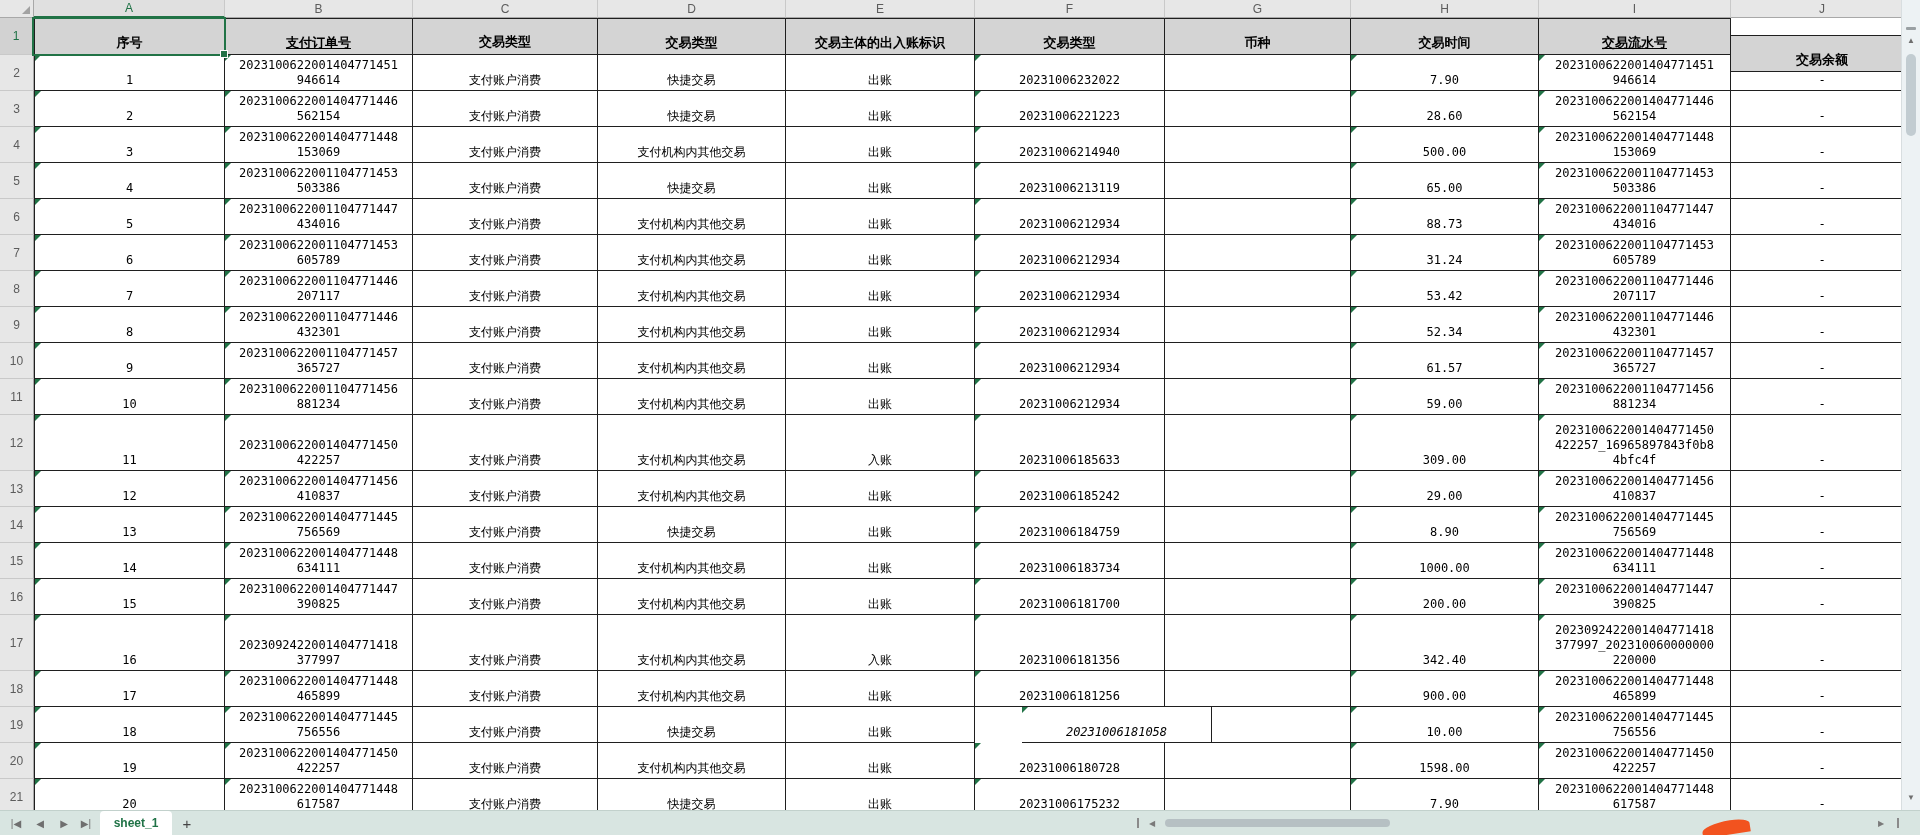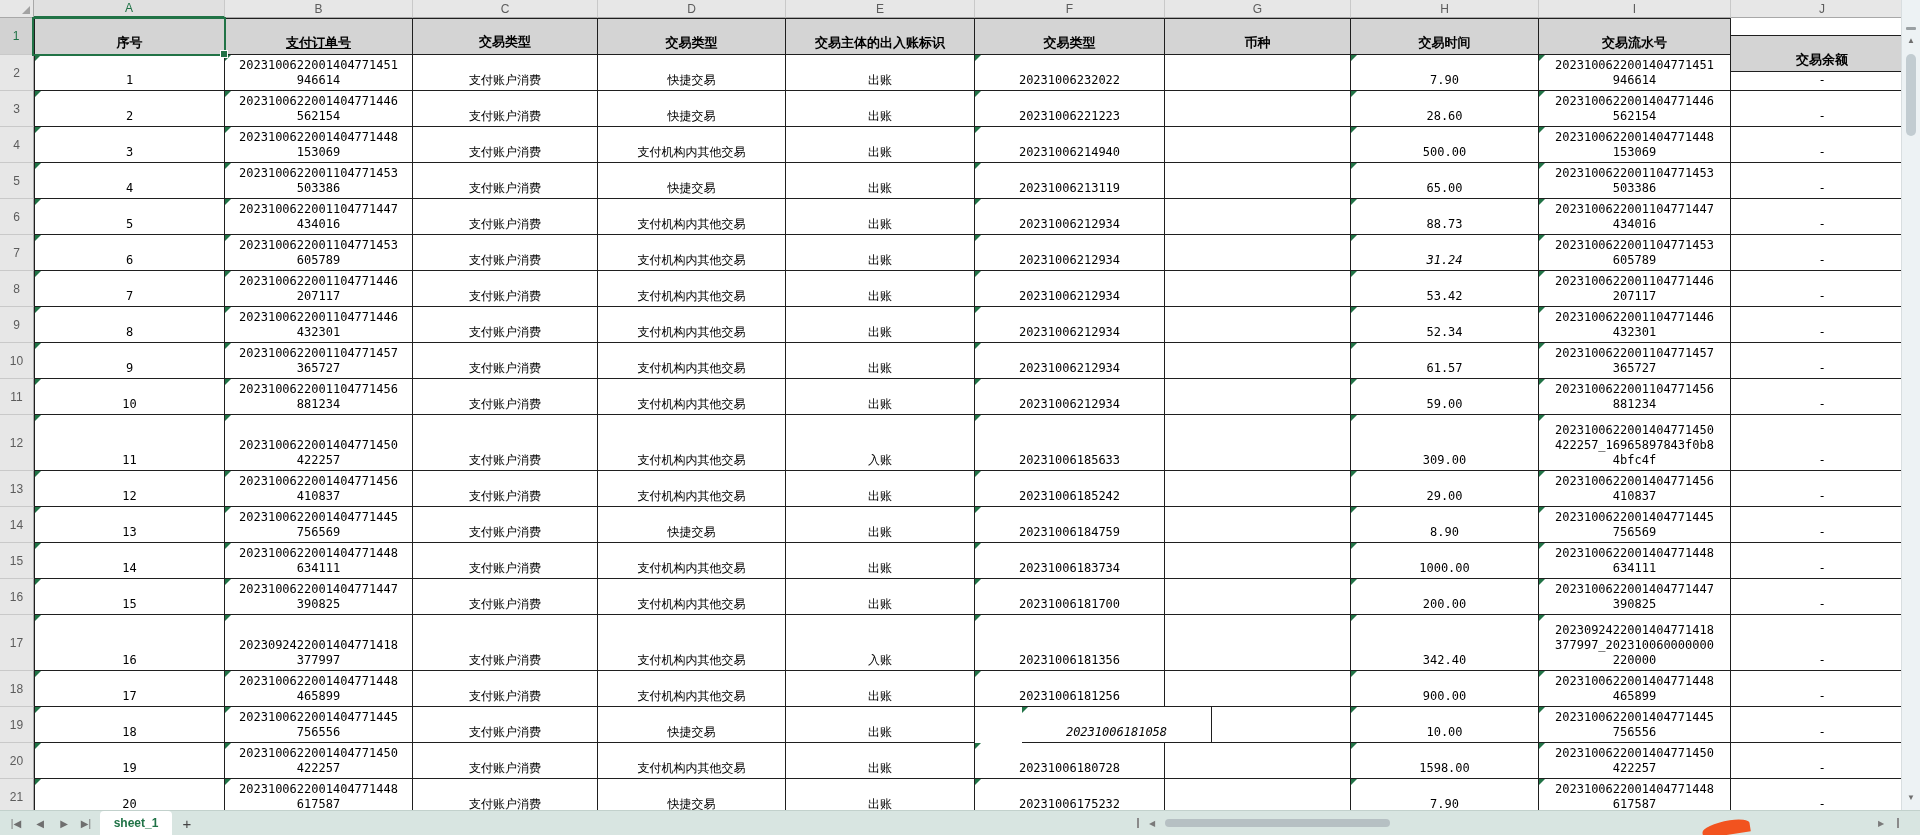--- a/index.html
+++ b/index.html
@@ -95,21 +95,21 @@
       </div>
     <div id="cells">
         <div class="cell hrow first" style="left: 34px; top: 18px; width: 191px; height: 37px;">序号</div>
         <div class="cell hrow" style="left: 225px; top: 18px; width: 188px; height: 37px; text-decoration: underline;">支付订单号</div>
         <div class="cell hrow" style="left: 413px; top: 18px; width: 185px; height: 37px; font-family: Liberation Mono, monospace;">交易类型</div>
         <div class="cell hrow" style="left: 598px; top: 18px; width: 188px; height: 37px;">交易类型</div>
         <div class="cell hrow" style="left: 786px; top: 18px; width: 189px; height: 37px;">交易主体的出入账标识</div>
         <div class="cell hrow" style="left: 975px; top: 18px; width: 190px; height: 37px;">交易类型</div>
         <div class="cell hrow" style="left: 1165px; top: 18px; width: 186px; height: 37px;">币种</div>
         <div class="cell hrow" style="left: 1351px; top: 18px; width: 188px; height: 37px;">交易时间</div>
-        <div class="cell hrow" style="left: 1539px; top: 18px; width: 192px; height: 37px;">交易流水号</div>
+        <div class="cell hrow" style="left: 1539px; top: 18px; width: 192px; height: 37px; text-decoration: underline;">交易流水号</div>
         <div class="cell hrow" style="left: 1731px; top: 18px; width: 183px; height: 37px; margin-top: 17px;">交易余额</div>
         <div class="cell first num" style="left: 34px; top: 55px; width: 191px; height: 36px;">1<span class="marker"></span></div>
         <div class="cell num" style="left: 225px; top: 55px; width: 188px; height: 36px;">2023100622001404771451
 946614<span class="marker"></span></div>
         <div class="cell" style="left: 413px; top: 55px; width: 185px; height: 36px;">支付账户消费</div>
         <div class="cell" style="left: 598px; top: 55px; width: 188px; height: 36px;">快捷交易</div>
         <div class="cell" style="left: 786px; top: 55px; width: 189px; height: 36px;">出账</div>
         <div class="cell num" style="left: 975px; top: 55px; width: 190px; height: 36px;">20231006232022<span class="marker"></span></div>
         <div class="cell" style="left: 1165px; top: 55px; width: 186px; height: 36px;"></div>
         <div class="cell num" style="left: 1351px; top: 55px; width: 188px; height: 36px;">7.90<span class="marker"></span></div>
@@ -165,21 +165,21 @@
 434016<span class="marker"></span></div>
         <div class="cell num" style="left: 1731px; top: 199px; width: 183px; height: 36px;">-</div>
         <div class="cell first num" style="left: 34px; top: 235px; width: 191px; height: 36px;">6<span class="marker"></span></div>
         <div class="cell num" style="left: 225px; top: 235px; width: 188px; height: 36px;">2023100622001104771453
 605789<span class="marker"></span></div>
         <div class="cell" style="left: 413px; top: 235px; width: 185px; height: 36px;">支付账户消费</div>
         <div class="cell" style="left: 598px; top: 235px; width: 188px; height: 36px;">支付机构内其他交易</div>
         <div class="cell" style="left: 786px; top: 235px; width: 189px; height: 36px;">出账</div>
         <div class="cell num" style="left: 975px; top: 235px; width: 190px; height: 36px;">20231006212934<span class="marker"></span></div>
         <div class="cell" style="left: 1165px; top: 235px; width: 186px; height: 36px;"></div>
-        <div class="cell num" style="left: 1351px; top: 235px; width: 188px; height: 36px; font-style: italic;">31.24<span class="marker"></span></div>
+        <div class="cell num" style="left: 1351px; top: 235px; width: 188px; height: 36px;">31.24<span class="marker"></span></div>
         <div class="cell num" style="left: 1539px; top: 235px; width: 192px; height: 36px;">2023100622001104771453
 605789<span class="marker"></span></div>
         <div class="cell num" style="left: 1731px; top: 235px; width: 183px; height: 36px;">-</div>
         <div class="cell first num" style="left: 34px; top: 271px; width: 191px; height: 36px;">7<span class="marker"></span></div>
         <div class="cell num" style="left: 225px; top: 271px; width: 188px; height: 36px;">2023100622001104771446
 207117<span class="marker"></span></div>
         <div class="cell" style="left: 413px; top: 271px; width: 185px; height: 36px;">支付账户消费</div>
         <div class="cell" style="left: 598px; top: 271px; width: 188px; height: 36px;">支付机构内其他交易</div>
         <div class="cell" style="left: 786px; top: 271px; width: 189px; height: 36px;">出账</div>
         <div class="cell num" style="left: 975px; top: 271px; width: 190px; height: 36px;">20231006212934<span class="marker"></span></div>

